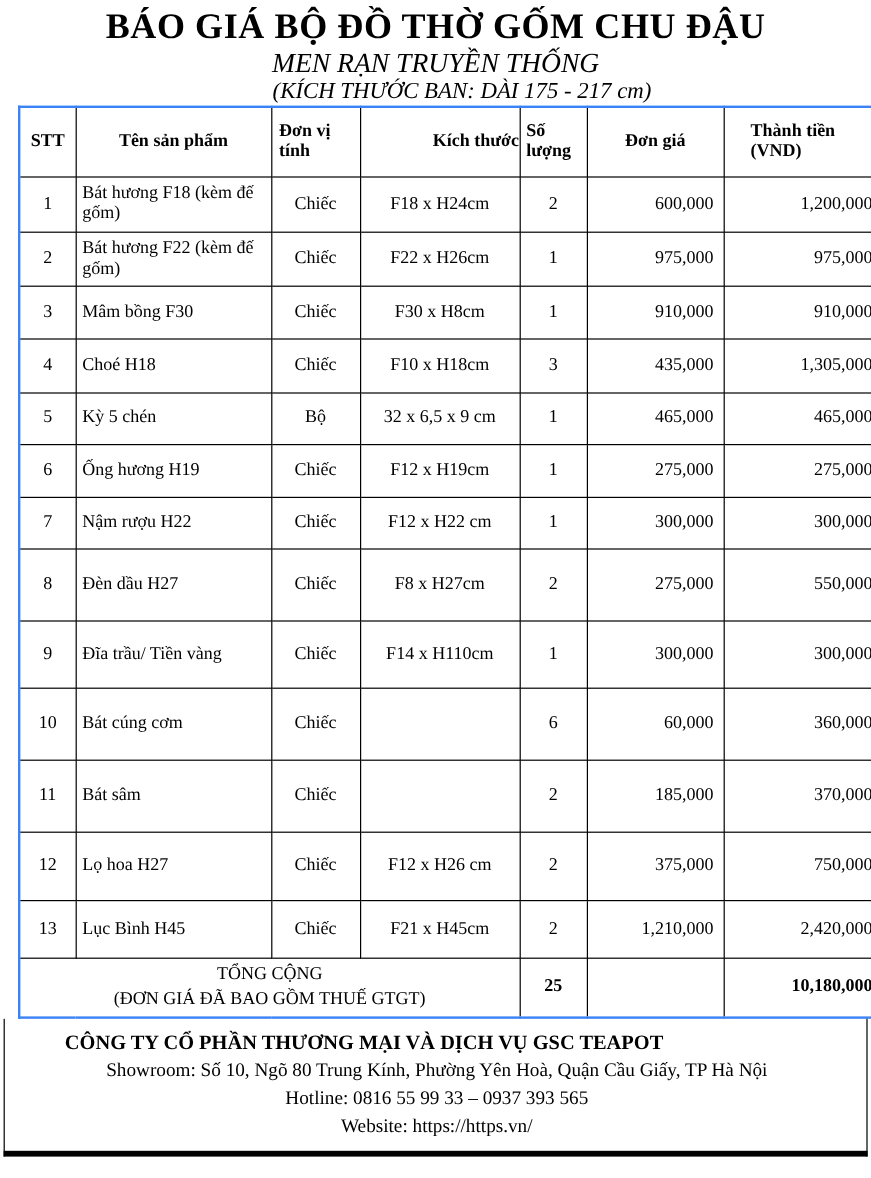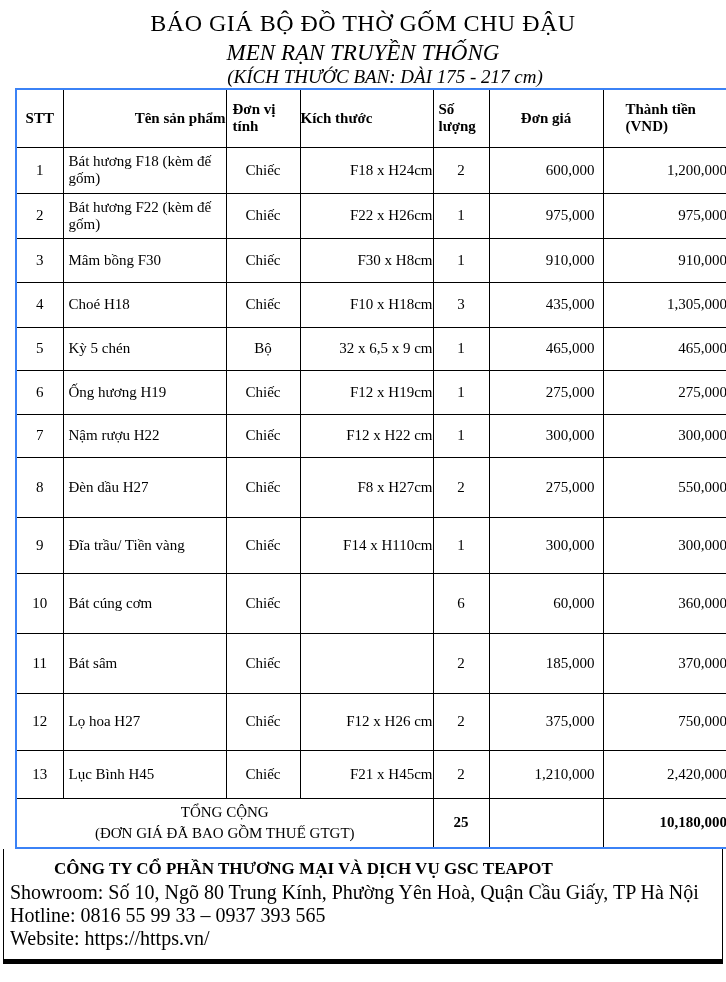--- a/index.html
+++ b/index.html
@@ -5,63 +5,63 @@
   html,body { margin:0; padding:0; }
   body {
     width:726px; height:982px; background:#ffffff; color:#000000;
     font-family:"Liberation Serif","DejaVu Serif",serif;
     -webkit-font-smoothing:antialiased;
   }
   .page { width:726px; overflow:hidden; }
 
   
   .doc-header { text-align:center; padding-top:6px; height:82px; }
-  .title-main   { font-size:24px; font-weight:normal; line-height:34px; letter-spacing:0.5px; }
+  .title-main   { font-size:30px; font-weight:bold; line-height:34px; letter-spacing:0.5px; }
   .title-sub    { font-size:23px; font-weight:normal; font-style:italic; line-height:26px; }
   .title-note   { font-size:19px; font-style:italic; line-height:22px;padding-left:44px; }
 
   
   table.quote {
     border-collapse:collapse; table-layout:fixed;
     width:720px; margin:0 15px; border:2px solid #3b82f6;
   }
   table.quote th, table.quote td {
     border:1px solid #000; font-size:15px; vertical-align:middle;
     padding:0; overflow:hidden; word-wrap:break-word;
   }
   table.quote thead tr { height:58px; }
   th { font-weight:bold; }
 
   .h-stt   { text-align:center; }
-  .h-name  { text-align:right; }
+  .h-name  { text-align:center; }
   .h-unit  { text-align:left; padding-left:6px !important; }
-  .h-size  { text-align:left; }
+  .h-size  { text-align:right; }
   .h-qty   { text-align:left; padding-left:5px !important; }
   .h-price { text-align:center; }
   .h-total { text-align:left; padding-left:22px !important; }
 
   .c-stt   { text-align:center; }
   .c-name  { text-align:left; padding:2px 6px 2px 5px !important; }
   .c-unit  { text-align:center; }
-  .c-size  { text-align:right;font-family:Liberation Serif, serif; }
+  .c-size  { text-align:center;font-family:Liberation Serif, serif; }
   .c-qty   { text-align:center; }
   .c-price { text-align:right; padding-right:8px !important; }
   .c-total { text-align:right; padding-right:8px !important; }
 
   .total-label  { text-align:center; font-weight:normal; font-size:16px; line-height:21px; }
   .total-qty    { text-align:center; font-weight:bold; font-size:16px; }
   .total-amount { text-align:right; font-weight:bold; font-size:16px; padding-right:8px !important; }
 
   
   .doc-footer {
     margin:0 3px; border-left:1px solid #000; border-right:1px solid #000;
     border-bottom:5px solid #000; padding:7px 4px 9px 6px;
   }
   .f-company { font-weight:bold; font-size:17px; line-height:25px;margin-left:44px; }
-  .f-line    { font-size:20px; line-height:23px; }
+  .f-line    { font-size:16px; line-height:23px;text-align:center; }
 </style>
 </head>
 <body>
 
 <div class="page">
 
   <div class="doc-header">
     <div class="title-main">BÁO GIÁ BỘ ĐỒ THỜ GỐM CHU ĐẬU</div>
     <div class="title-sub">MEN RẠN TRUYỀN THỐNG</div>
     <div class="title-note">(KÍCH THƯỚC BAN: DÀI 175 - 217 cm)</div>

